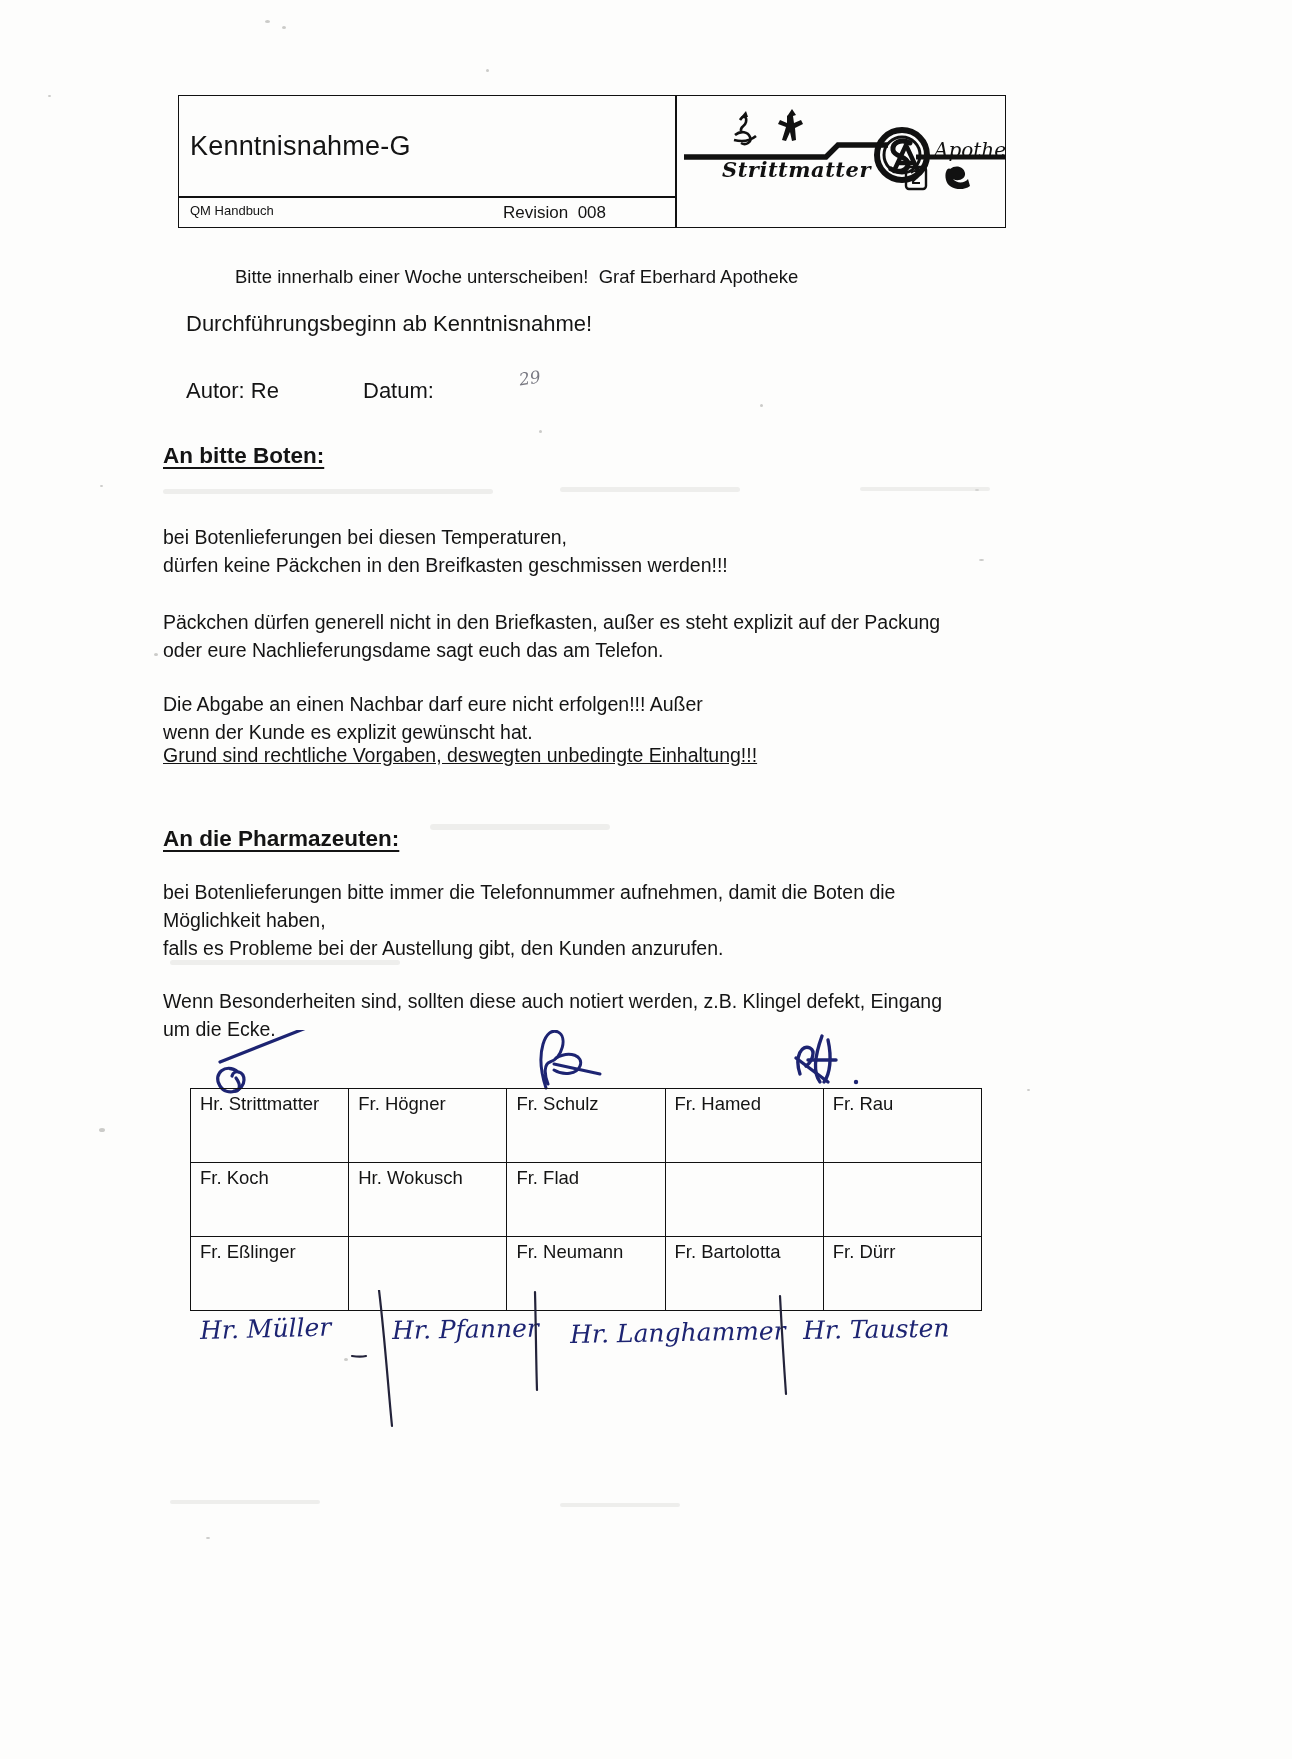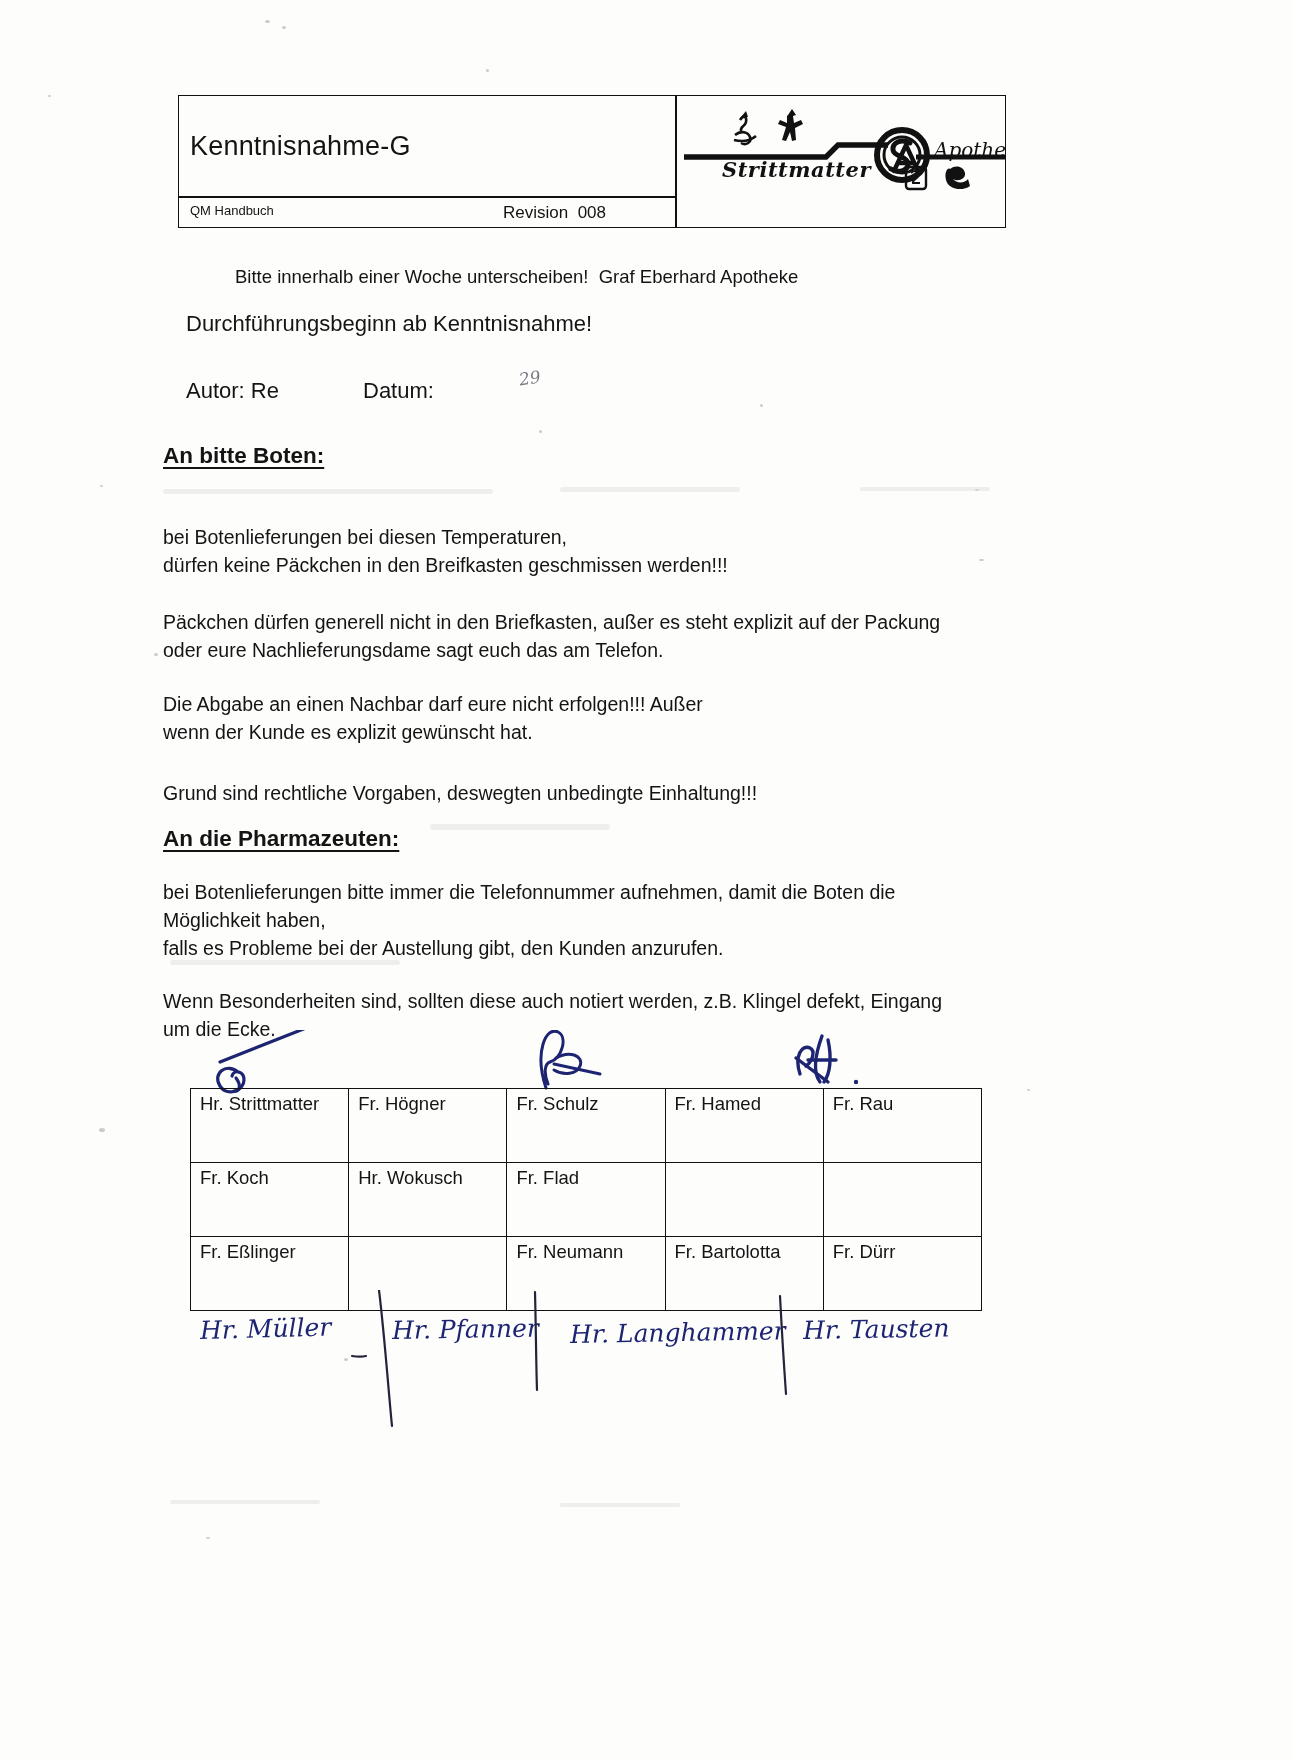--- a/index.html
+++ b/index.html
@@ -258,21 +258,21 @@
 
     <div class="ln t-body" style="left:163px;top:526px;">bei Botenlieferungen bei diesen Temperaturen,</div>
     <div class="ln t-body" style="left:163px;top:554px;">dürfen keine Päckchen in den Breifkasten geschmissen werden!!!</div>
 
     <div class="ln t-body" style="left:163px;top:611px;">Päckchen dürfen generell nicht in den Briefkasten, außer es steht explizit auf der Packung</div>
     <div class="ln t-body" style="left:163px;top:639px;">oder eure Nachlieferungsdame sagt euch das am Telefon.</div>
 
     <div class="ln t-body" style="left:163px;top:693px;">Die Abgabe an einen Nachbar darf eure nicht erfolgen!!! Außer</div>
     <div class="ln t-body" style="left:163px;top:721px;">wenn der Kunde es explizit gewünscht hat.</div>
 
-    <div class="ln t-body" style="left:163px;top:782px;">Grund sind rechtliche Vorgaben, deswegten unbedingte Einhaltung!!!</div>
+    <div class="ln t-body" style="left:163px;top:744px;text-decoration:underline;">Grund sind rechtliche Vorgaben, deswegten unbedingte Einhaltung!!!</div>
 
     <div class="ln t-head" style="left:163px;top:826px;">An die Pharmazeuten:</div>
 
     <div class="ln t-body" style="left:163px;top:881px;">bei Botenlieferungen bitte immer die Telefonnummer aufnehmen, damit die Boten die</div>
     <div class="ln t-body" style="left:163px;top:909px;">Möglichkeit haben,</div>
     <div class="ln t-body" style="left:163px;top:937px;">falls es Probleme bei der Austellung gibt, den Kunden anzurufen.</div>
 
     <div class="ln t-body" style="left:163px;top:990px;">Wenn Besonderheiten sind, sollten diese auch notiert werden, z.B. Klingel defekt, Eingang</div>
     <div class="ln t-body" style="left:163px;top:1018px;">um die Ecke.</div>
   </div>

